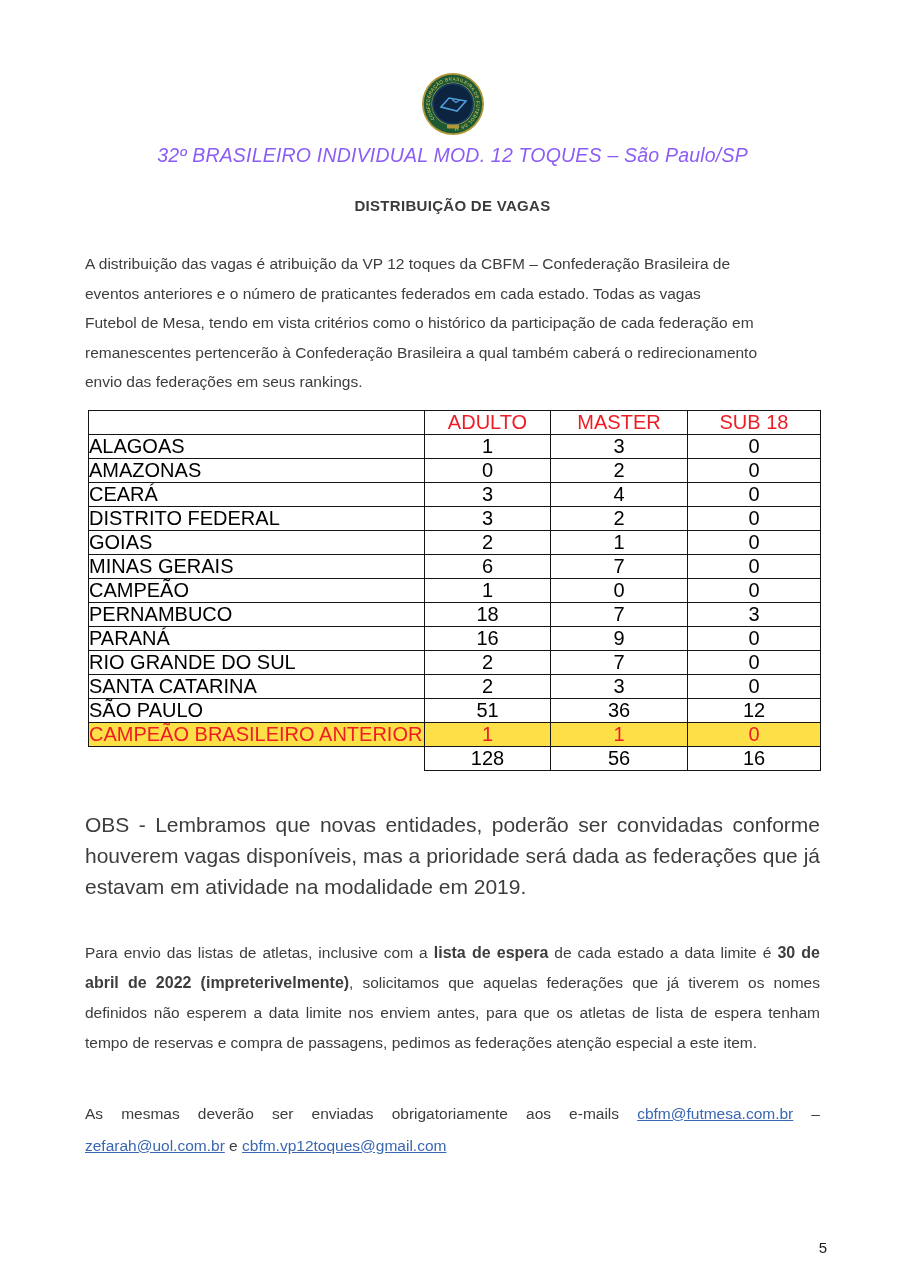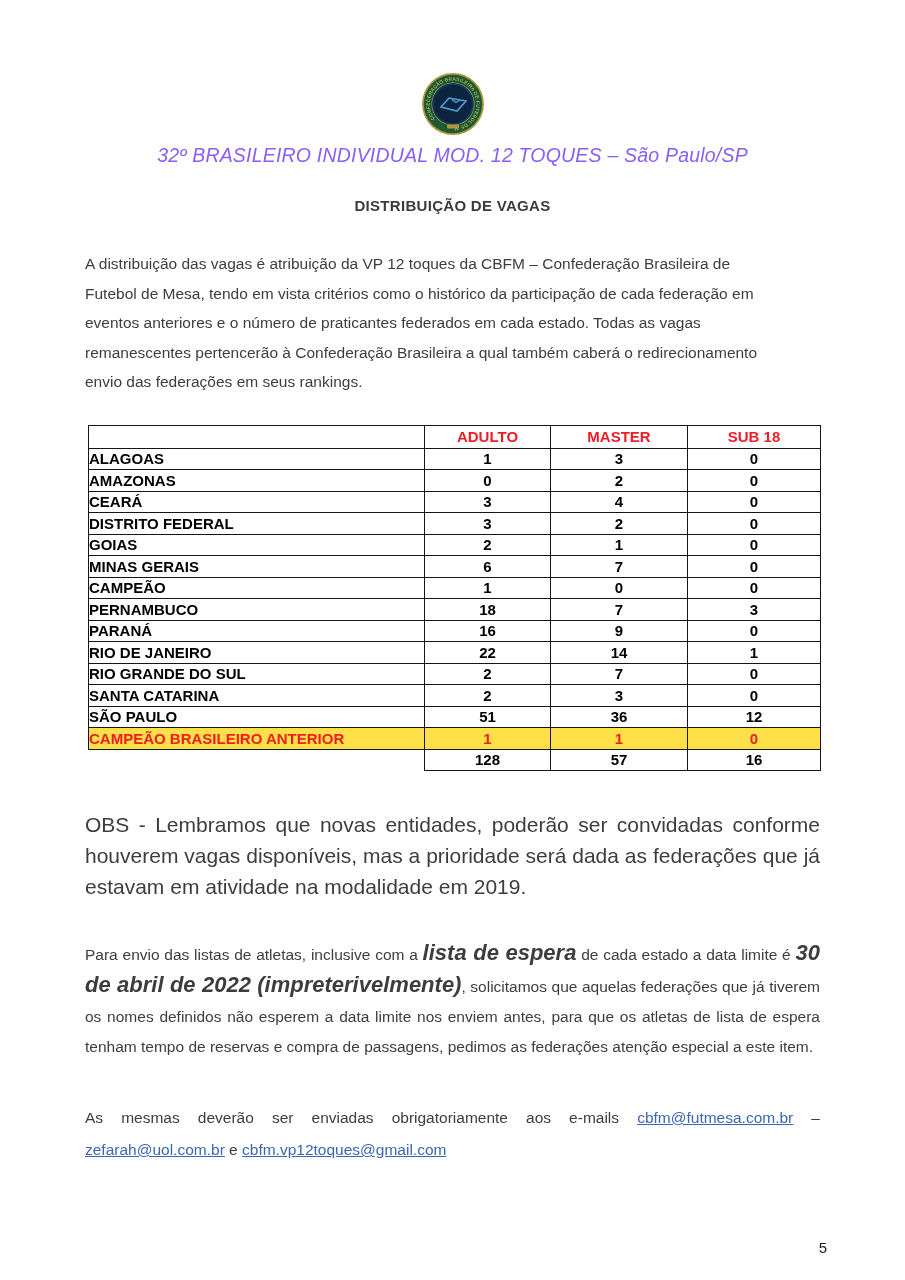--- a/index.html
+++ b/index.html
@@ -24,34 +24,34 @@
     font-size:15px; font-weight:700; color:#3b3b3b; letter-spacing:0.3px;
   }
 
   
   .intro { margin-top:35px; font-size:15.5px; }
   .intro div { line-height:29.5px; white-space:nowrap; }
 
   
   table.vagas {
     border-collapse:collapse; table-layout:fixed;
-    width:732px; margin-top:28px; margin-left:3px;
-    font-size:15px; font-weight:700; color:#000;
+    width:732px; margin-top:13px; margin-left:3px;
+    font-size:20px; font-weight:400; color:#000;
   }
   table.vagas td { border:1.5px solid #151515; height:21.5px; padding:0; }
   table.vagas td.lbl { text-align:left; }
   table.vagas td.num { text-align:center; }
   tr.thead td { color:#ee1c25; text-align:center; height:23px; }
   tr.highlight td { background:#fde047; color:#ee1c25; }
   tr.total td.empty { border:none; background:#fff; }
 
   
   .obs { margin-top:38px; font-size:21px; line-height:31px; text-align:justify; }
   .deadline { margin-top:36px; font-size:15.5px; line-height:30px; text-align:justify; }
-  .bi { font-weight:700; font-style:italic; font-size:22px; }
+  .bi { font-weight:700; font-size:16px; }
   .emails { margin-top:40px; font-size:15.5px; line-height:32px; text-align:justify; }
   a.mail { color:#3a67b1; text-decoration:underline; cursor:pointer; }
 
   .page-number {
     position:absolute; right:78px; bottom:24px;
     font-size:15px; color:#1c1c1c;
   }
 </style>
 </head>
 <body>
@@ -77,22 +77,22 @@
       </text>
       <rect x="26" y="52.5" width="12" height="4" rx="1" fill="#b0973a"></rect>
     </svg>
   </div>
 
   <div class="title">32º BRASILEIRO INDIVIDUAL MOD. 12 TOQUES – São Paulo/SP</div>
   <div class="subtitle">DISTRIBUIÇÃO DE VAGAS</div>
 
   <div class="intro">
     <div>A distribuição das vagas é atribuição da VP 12 toques da CBFM – Confederação Brasileira de</div>
+    <div>eventos anteriores e o número de praticantes federados em cada estado. Todas as vagas</div>
     <div>Futebol de Mesa, tendo em vista critérios como o histórico da participação de cada federação em</div>
-    <div>eventos anteriores e o número de praticantes federados em cada estado. Todas as vagas</div>
     <div>remanescentes pertencerão à Confederação Brasileira a qual também caberá o redirecionamento</div>
     <div>envio das federações em seus rankings.</div>
   </div>
 
   <table class="vagas">
     <colgroup>
         <col style="width:336px">
         <col style="width:126px">
         <col style="width:137px">
         <col style="width:133px">
@@ -152,26 +152,20 @@
       <td class="num">7</td>
       <td class="num">3</td>
     </tr>
     <tr>
       <td class="lbl">PARANÁ</td>
       <td class="num">16</td>
       <td class="num">9</td>
       <td class="num">0</td>
     </tr>
     <tr>
-      <td class="lbl">RIO DE JANEIRO</td>
-      <td class="num">22</td>
-      <td class="num">14</td>
-      <td class="num">1</td>
-    </tr>
-    <tr>
       <td class="lbl">RIO GRANDE DO SUL</td>
       <td class="num">2</td>
       <td class="num">7</td>
       <td class="num">0</td>
     </tr>
     <tr>
       <td class="lbl">SANTA CATARINA</td>
       <td class="num">2</td>
       <td class="num">3</td>
       <td class="num">0</td>
@@ -184,21 +178,21 @@
     </tr>
     <tr class="highlight">
       <td class="lbl">CAMPEÃO BRASILEIRO ANTERIOR</td>
       <td class="num">1</td>
       <td class="num">1</td>
       <td class="num">0</td>
     </tr>
     <tr class="total">
       <td class="empty"></td>
       <td class="num">128</td>
-      <td class="num">57</td>
+      <td class="num">56</td>
       <td class="num">16</td>
     </tr>
   </tbody>
     </table>
 
   <p class="obs">OBS - Lembramos que novas entidades, poderão ser convidadas conforme houverem vagas disponíveis, mas a prioridade será dada as federações que já estavam em atividade na modalidade em 2019.</p>
 
   <p class="deadline"><span>Para envio das listas de atletas, inclusive com a </span><span class="bi">lista de espera</span><span> de cada estado a data limite é </span><span class="bi">30 de abril de 2022 (impreterivelmente)</span><span>, solicitamos que aquelas federações que já tiverem os nomes definidos não esperem a data limite nos enviem antes, para que os atletas de lista de espera tenham tempo de reservas e compra de passagens, pedimos as federações atenção especial a este item.</span></p>
 
   <p class="emails"><span>As mesmas deverão ser enviadas obrigatoriamente aos e-mails </span><a class="mail">cbfm@futmesa.com.br</a><span> – </span><a class="mail">zefarah@uol.com.br</a><span> e </span><a class="mail">cbfm.vp12toques@gmail.com</a></p>

